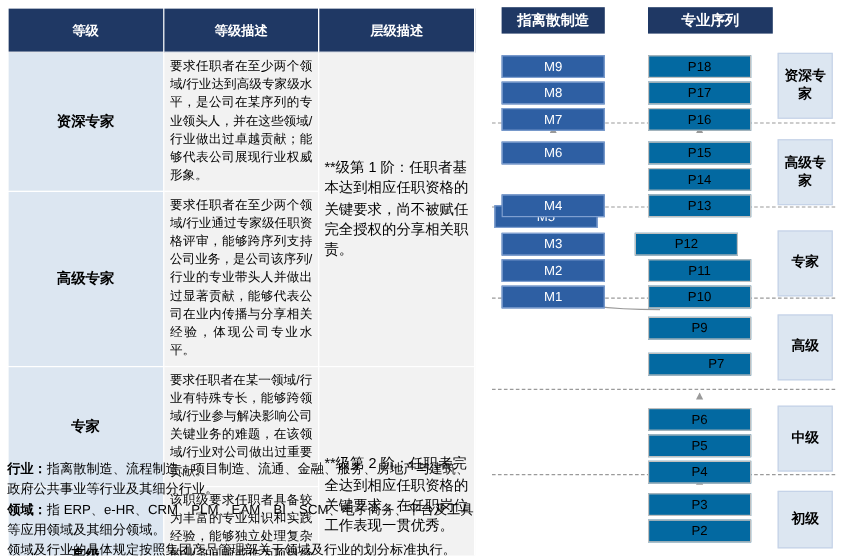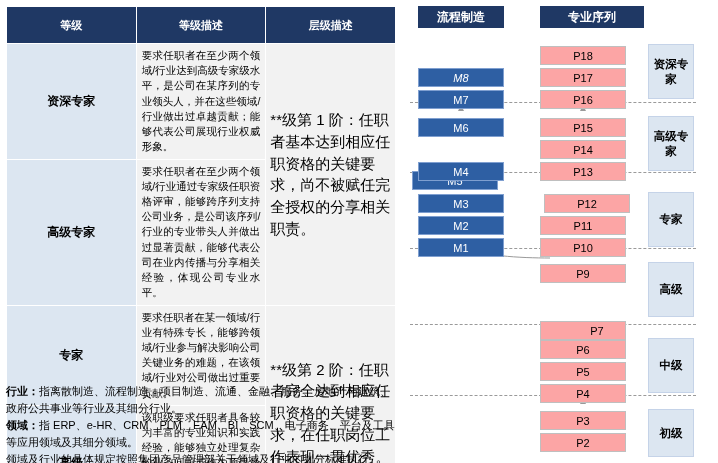--- a/index.html
+++ b/index.html
@@ -53,21 +53,21 @@
     background: #f2f2f2;
     color: #000000;
     font-size: 10.5px;
     line-height: 1.45;
     padding: 4px 5px;
     text-align: justify;
   }
   .tier {
     background: #f2f2f2;
     color: #000000;
-    font-size: 15px;
+    font-size: 12px;
     line-height: 1.45;
     padding: 4px 4px;
     width: 62px;
     vertical-align: top;
   }
   .footnote {
     position: absolute;
     left: 6px;
     top: 383px;
     width: 390px;
@@ -108,21 +108,21 @@
     font-size: 11px;
     border: 1px solid #9fb6d6;
     box-sizing: border-box;
   }
   .box.m {
     background: #2e5fa3;
     color: #ffffff;
     border-color: #7f9fd0;
   }
   .box.p {
-    background: #fca5a5;
+    background: #0369a1;
     color: #000000;
     border-color: #bfbfbf;
   }
 
   .grade {
     position: absolute;
     left: 248px;
     width: 46px;
     background: #dce6f1;
     color: #000000;
@@ -195,21 +195,21 @@
       <span class="bold">行业：</span><span>指离散制造、流程制造、项目制造、流通、金融、服务、房地产与建筑、政府公共事业等行业及其细分行业。</span>
     </p>
     <p>
       <span class="bold">领域：</span><span>指 ERP、e-HR、CRM、PLM、EAM、BI、SCM、电子商务、平台及工具等应用领域及其细分领域。</span>
     </p>
     <p>领域及行业的具体规定按照集团产品管理部关于领域及行业的划分标准执行。</p>
   </div>
 
   <div class="right">
 
-    <div class="col-head mgr">流程制造</div>
+    <div class="col-head mgr">指离散制造</div>
     <div class="col-head pro">专业序列</div>
 
     <div class="divider" style="top:96px;"></div>
     <div class="divider" style="top:166px;"></div>
     <div class="divider" style="top:242px;"></div>
     <div class="divider" style="top:318px;"></div>
     <div class="divider" style="top:389px;"></div>
 
     <svg class="arrow-svg" viewBox="0 0 312 451">
       <defs>
@@ -223,45 +223,46 @@
 
       <path d="M183,103 L183,100" stroke="#9a9a9a" stroke-width="1" fill="none" marker-end="url(#ah)"></path>
       <path d="M183,173 L183,170" stroke="#9a9a9a" stroke-width="1" fill="none" marker-end="url(#ah)"></path>
       <path d="M183,249 L183,246" stroke="#9a9a9a" stroke-width="1" fill="none" marker-end="url(#ah)"></path>
       <path d="M183,325 L183,322" stroke="#9a9a9a" stroke-width="1" fill="none" marker-end="url(#ah)"></path>
       <path d="M183,396 L183,393" stroke="#9a9a9a" stroke-width="1" fill="none" marker-end="url(#ah)"></path>
 
       <path d="M150,252 C120,252 80,250 61,240" stroke="#9a9a9a" stroke-width="1" fill="none" marker-end="url(#ah)"></path>
     </svg>
 
-    <div class="box m" style="left:18px; top:62px;font-style:italic;">M8</div>
+    <div class="box m" style="left:18px; top:40px;">M9</div>
+    <div class="box m" style="left:18px; top:62px;">M8</div>
     <div class="box m" style="left:18px; top:84px;">M7</div>
     <div class="box p" style="left:140px; top:40px;">P18</div>
     <div class="box p" style="left:140px; top:62px;">P17</div>
     <div class="box p" style="left:140px; top:84px;">P16</div>
     <div class="grade" style="top:38px; height:55px;">资深专家</div>
 
     <div class="box m" style="left:18px; top:112px;">M6</div>
     <div class="box m" style="left:12px; top:134px;margin-top:31px;">M5</div>
     <div class="box m" style="left:18px; top:156px;">M4</div>
     <div class="box p" style="left:140px; top:112px;">P15</div>
     <div class="box p" style="left:140px; top:134px;">P14</div>
     <div class="box p" style="left:140px; top:156px;">P13</div>
     <div class="grade" style="top:110px; height:55px;">高级专家</div>
 
     <div class="box m" style="left:18px; top:188px;">M3</div>
     <div class="box m" style="left:18px; top:210px;">M2</div>
     <div class="box m" style="left:18px; top:232px;">M1</div>
-    <div class="box p" style="left:144px; top:188px;">P12</div>
+    <div class="box p" style="left:129px; top:188px;">P12</div>
     <div class="box p" style="left:140px; top:210px;">P11</div>
     <div class="box p" style="left:140px; top:232px;">P10</div>
     <div class="grade" style="top:186px; height:55px;">专家</div>
 
     <div class="box p" style="left:140px; top:258px;">P9</div>
-    <div class="box p" style="left:140px; top:315px;padding-left:28px;">P7</div>
+    <div class="box p" style="left:140px; top:288px;padding-left:28px;">P7</div>
     <div class="grade" style="top:256px; height:55px;">高级</div>
 
     <div class="box p" style="left:140px; top:334px;">P6</div>
     <div class="box p" style="left:140px; top:356px;">P5</div>
     <div class="box p" style="left:140px; top:378px;">P4</div>
     <div class="grade" style="top:332px; height:55px;">中级</div>
 
     <div class="box p" style="left:140px; top:405px;">P3</div>
     <div class="box p" style="left:140px; top:427px;">P2</div>
 

